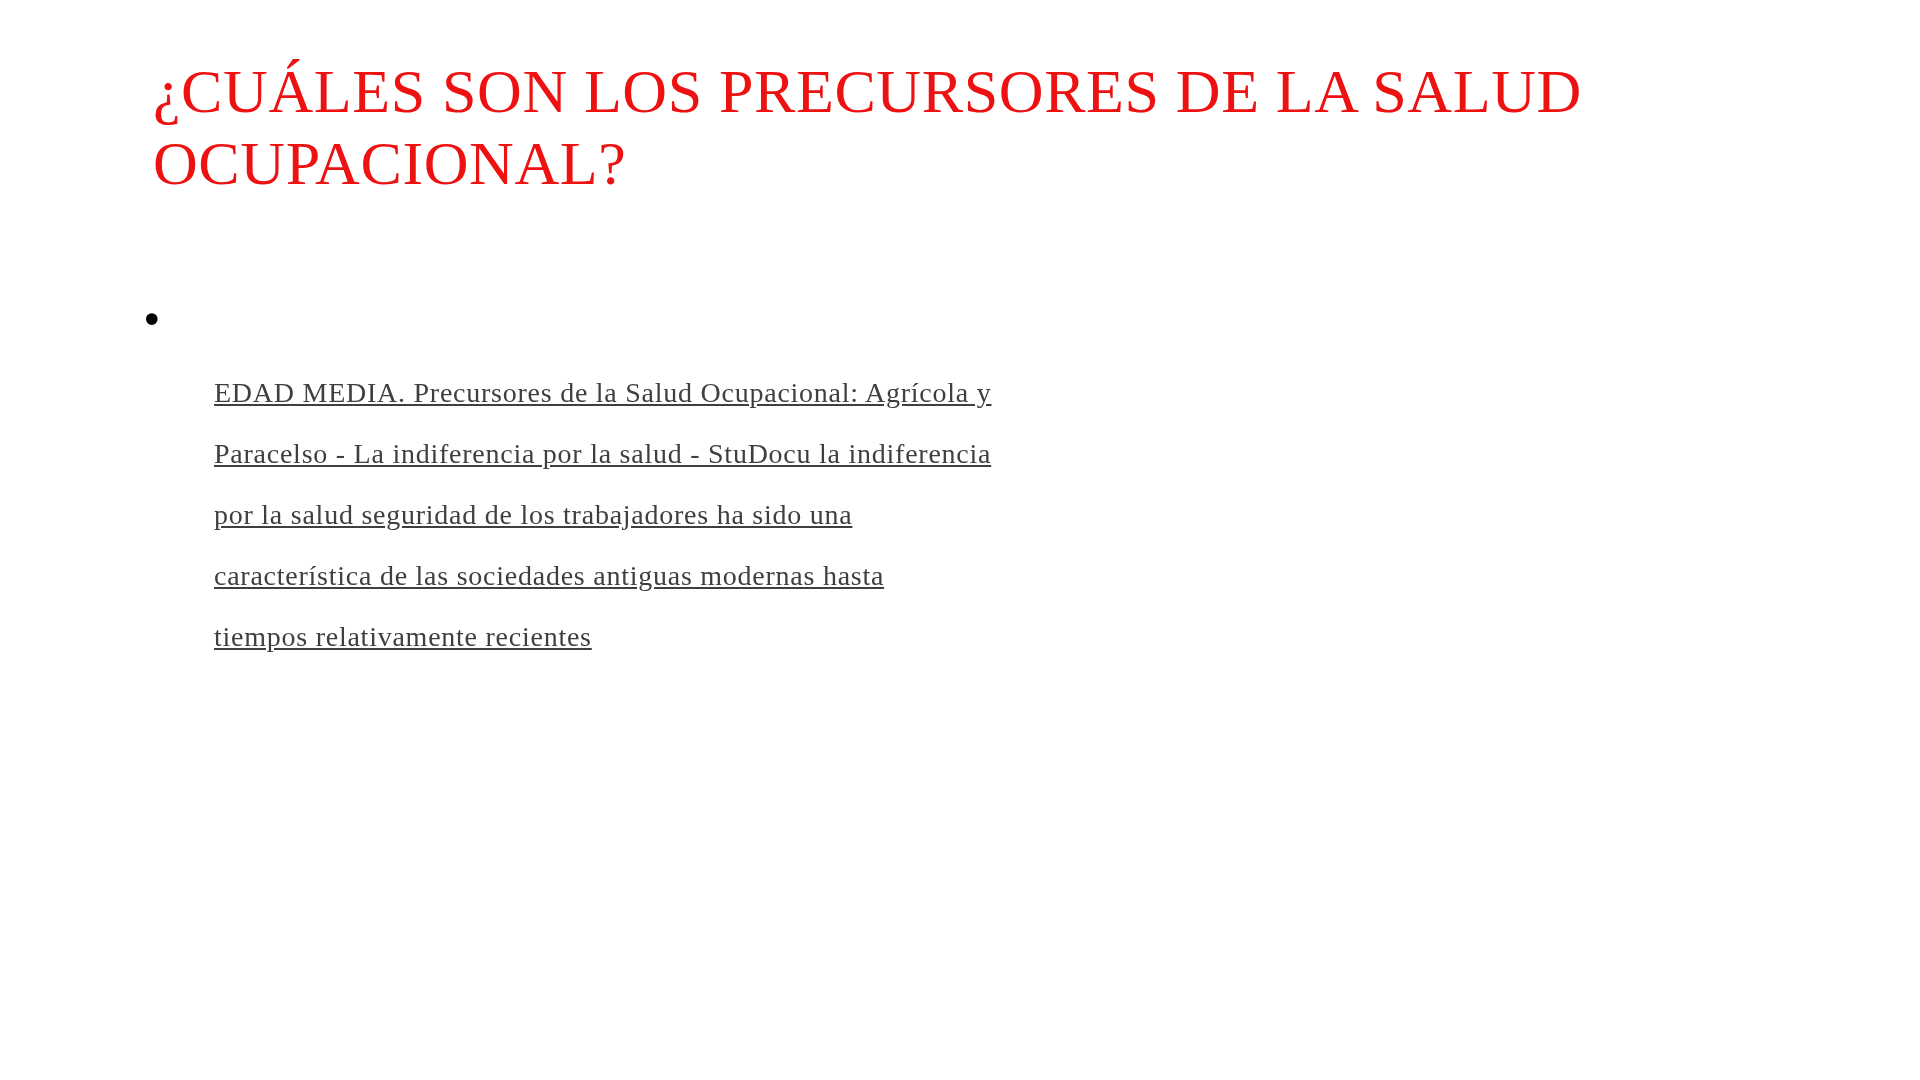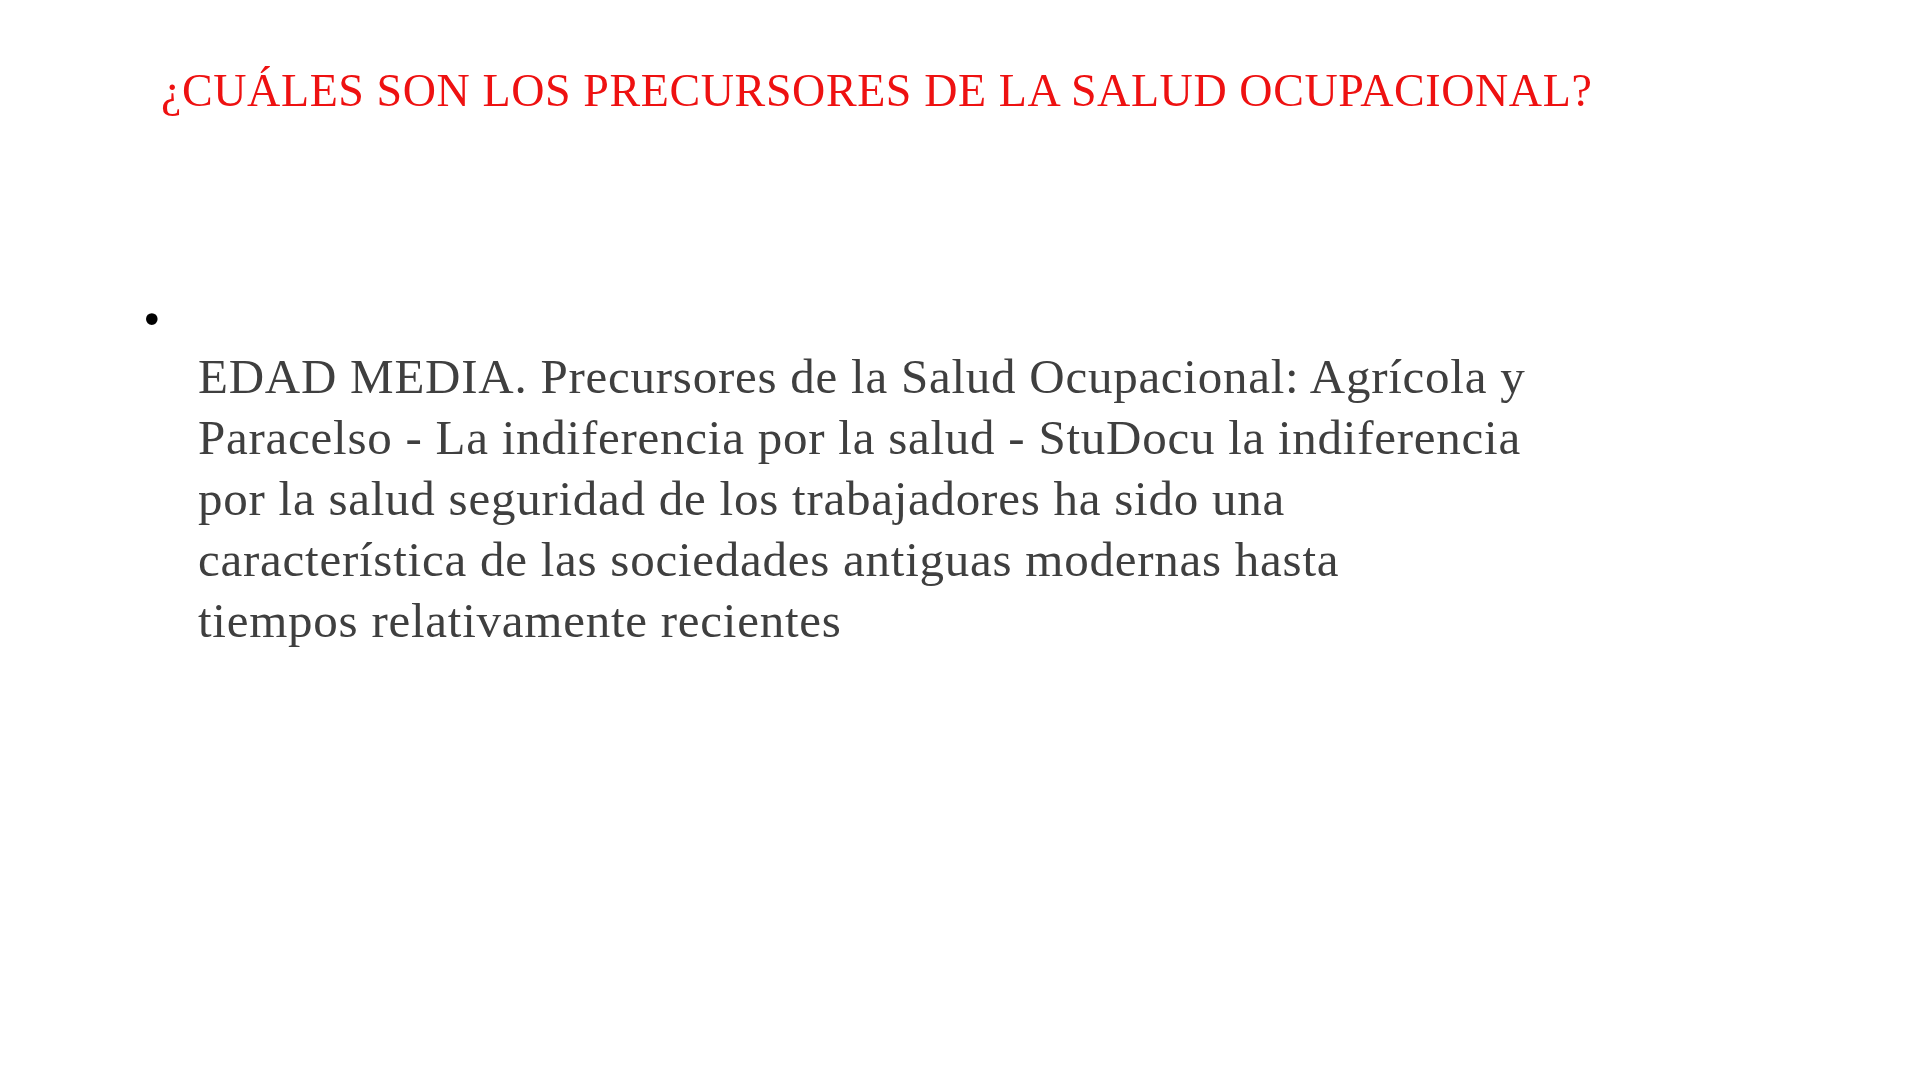--- a/index.html
+++ b/index.html
@@ -24,26 +24,26 @@
   }
 
   
   .slide-title {
     position: absolute;
     left: 145px;
     top: 48px;
     width: 1640px;
     color: #ee1111;
     font-family: "Liberation Serif", "DejaVu Serif", serif;
-    font-size: 46px;
+    font-size: 62px;
     line-height: 1.16;
     letter-spacing: 0.6px;
     font-weight: 400;
     white-space: pre-wrap;
-    margin: 16px;
+    margin: 8px;
   }
 
   
   .content-block {
     position: absolute;
     left: 140px;
     top: 292px;
     width: 1660px;
   }
 
@@ -69,26 +69,27 @@
   }
 
   
   .bullet-first-line {
     height: 54px;
   }
 
   .body-text {
     color: #3f3f3f;
     font-family: "Liberation Serif", "DejaVu Serif", serif;
-    font-size: 49px;
+    font-size: 28px;
     line-height: 61px;
     letter-spacing: 0.75px;
     white-space: pre-wrap;
-    margin: 0;
+    margin: 16px;
     padding-left: 18px;
+    text-decoration: underline;
   }
 
   .body-line {
     display: block;
     white-space: pre;
   }
 </style>
 </head>
 <body>
 

